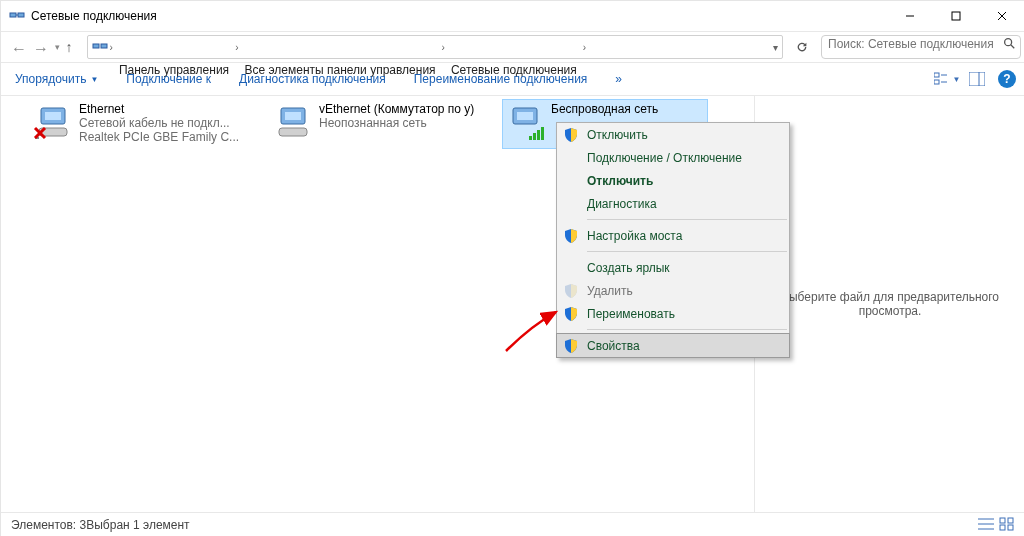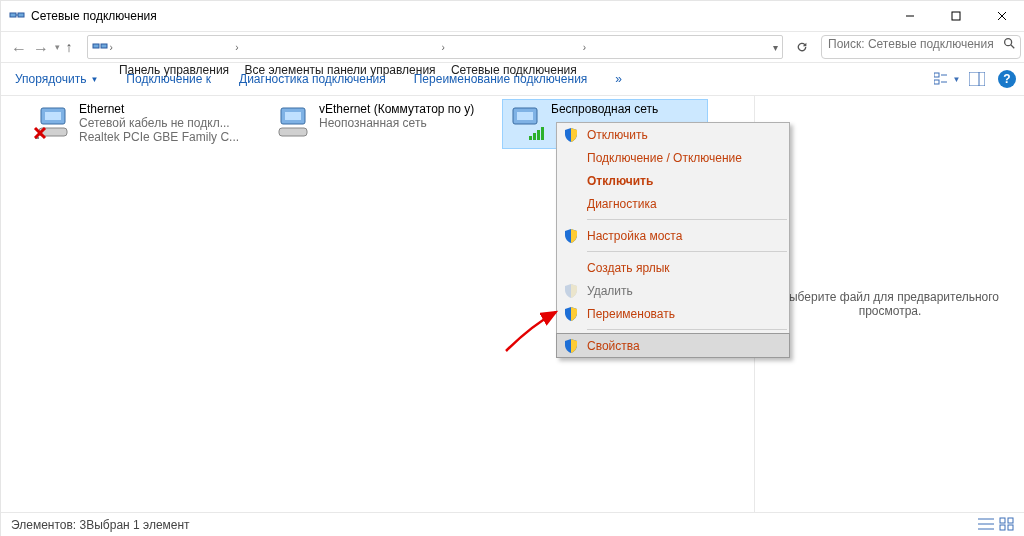--- a/index.html
+++ b/index.html
@@ -35,21 +35,21 @@
   .preview { width: 250px; border-left: 1px solid #e8e8e8; display: flex; align-items: center; justify-content: center; color: #5b5b5b; font-size: 12px; text-align: center; padding: 10px; }
   
   .item { position: absolute; width: 230px; height: 44px; display: flex; align-items: flex-start; padding: 2px; gap: 6px; }
   .item.selected { background: #cce8ff; outline: 1px solid #99d1ff; }
   .item .icon { width: 40px; flex: none; position: relative; }
   .item .txt { display: flex; flex-direction: column; line-height: 14px; overflow: hidden; }
   .item .name { color: #000; }
   .item .sub { color: #6d6d6d; white-space: nowrap; overflow: hidden; text-overflow: ellipsis; }
   
   .ctx { position: absolute; width: 232px; background: #f2f2f2; border: 1px solid #b0b0b0; box-shadow: 3px 3px 4px rgba(0,0,0,.25); font-size: 12px; }
-  .ctx .row { height: 23px; display: flex; align-items: center; padding: 0 10px 0 30px; position: relative; color: #c2410c; }
+  .ctx .row { height: 23px; display: flex; align-items: center; padding: 0 10px 0 30px; position: relative; color: #14532d; }
   .ctx .row.bold { font-weight: 600; }
   .ctx .row.disabled { color: #737373; }
   .ctx .row.hl { background: #dadada; border: 1px solid #9a9a9a; margin: -1px; }
   .ctx .sep { height: 1px; background: #d0d0d0; margin: 4px 2px 4px 30px; }
   .ctx .shield { position: absolute; left: 6px; width: 16px; height: 16px; }
   
   .arrow { position: absolute; pointer-events: none; }
   
   .status { height: 24px; border-top: 1px solid #e8e8e8; display: flex; align-items: center; padding: 0 10px; color: #444; }
   .status .right { margin-left: auto; display: flex; gap: 4px; }

